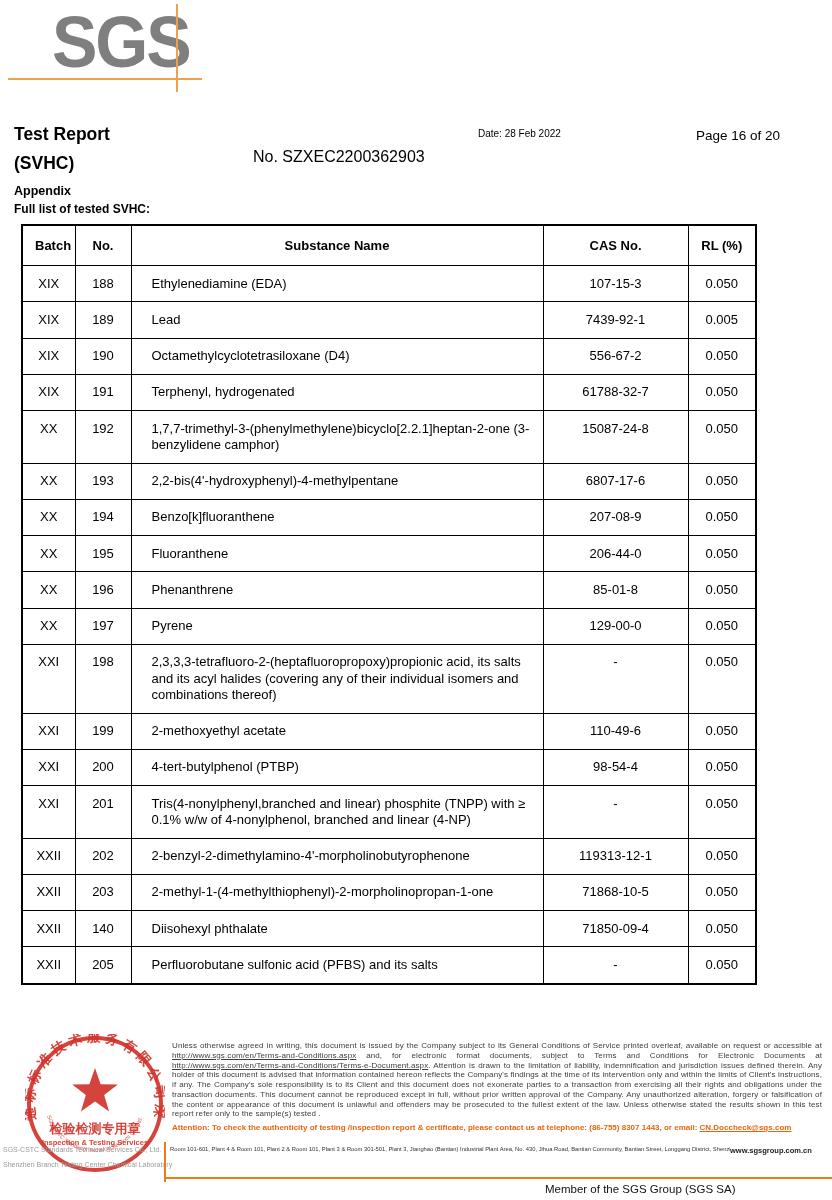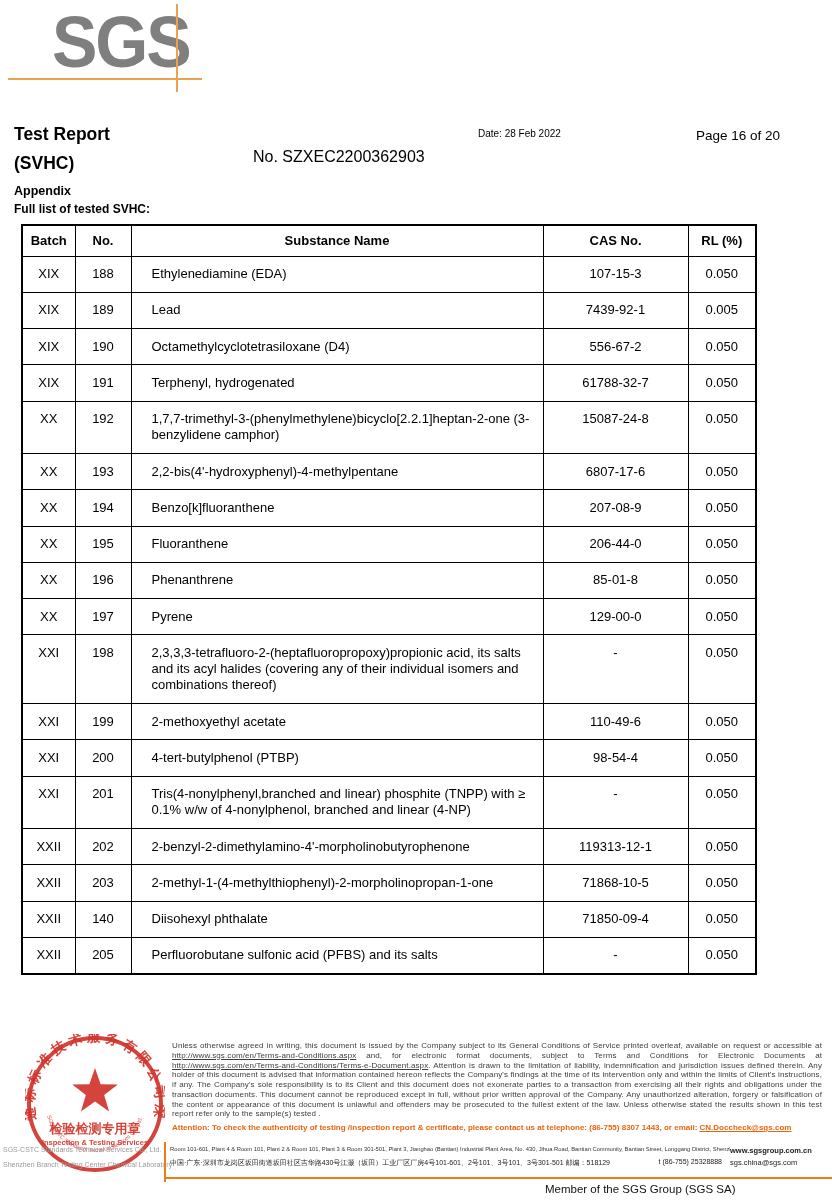--- a/index.html
+++ b/index.html
@@ -21,21 +21,21 @@
   .meta-no   { position:absolute; left:253px; top:128px; font-size:16px;margin-top:20px; }
   .meta-date { position:absolute; left:478px; top:128px; font-size:10px; }
   .meta-page { position:absolute; left:648px; top:128px; font-size:13.5px;margin-left:48px; }
   .appendix-label { position:absolute; left:14px; top:184px; font-size:12.5px; font-weight:bold; }
   .fulllist-label { position:absolute; left:14px; top:202px; font-size:12px; font-weight:bold; }
 
   
   table.svhc { position:absolute; left:21px; top:224px; width:734px; border-collapse:collapse;
     font-size:13px; border:2.5px solid #000; table-layout:fixed; }
   table.svhc th { border:1.5px solid #000; font-weight:bold; height:31px; 
-    font-size:13px; padding:2px; }
+    font-size:13px; padding:12px; }
   table.svhc td { border:1.5px solid #000; padding:9.5px 3px; vertical-align:top;
     text-align:center; line-height:1.25; }
   table.svhc td.col-substance { text-align:left; padding-left:20px; padding-right:8px; }
 
   
   .stamp-svg { position:absolute; left:25px; top:1034px; }
   .company-lines { position:absolute; left:3px; top:1142px; width:175px; font-size:7px;
     color:#9a9a9a; line-height:15px; white-space:nowrap; }
   .v-divider { position:absolute; left:164px; top:1142px; width:2px; height:40px; background:#ED7C14; }
   .disclaimer { position:absolute; left:172px; top:1041px; width:650px; font-size:8px;
@@ -245,23 +245,18 @@
 
   <div class="disclaimer"><span>Unless otherwise agreed in writing, this document is issued by the Company subject to its General Conditions of Service printed overleaf, available on request or accessible at </span><span class="u">http://www.sgs.com/en/Terms-and-Conditions.aspx</span><span> and, for electronic format documents, subject to Terms and Conditions for Electronic Documents at </span><span class="u">http://www.sgs.com/en/Terms-and-Conditions/Terms-e-Document.aspx</span><span>. Attention is drawn to the limitation of liability, indemnification and jurisdiction issues defined therein. Any holder of this document is advised that information contained hereon reflects the Company's findings at the time of its intervention only and within the limits of Client's instructions, if any. The Company's sole responsibility is to its Client and this document does not exonerate parties to a transaction from exercising all their rights and obligations under the transaction documents. This document cannot be reproduced except in full, without prior written approval of the Company. Any unauthorized alteration, forgery or falsification of the content or appearance of this document is unlawful and offenders may be prosecuted to the fullest extent of the law. Unless otherwise stated the results shown in this test report refer only to the sample(s) tested .</span></div>
 
   <div class="attention"><span>Attention: To check the authenticity of testing /inspection report &amp; certificate, please contact us at telephone: (86-755) 8307 1443, or email: </span><span class="u">CN.Doccheck@sgs.com</span></div>
 
   <div class="addresses">
     <div class="addr-row">
       <div class="addr-en">Room 101-601, Plant 4 &amp; Room 101, Plant 2 &amp; Room 101, Plant 3 &amp; Room 301-501, Plant 3, Jianghao (Bantian) Industrial Plant Area, No. 430, Jihua Road, Bantian Community, Bantian Street, Longgang District, Shenzhen, Guangdong, China 518129</div>
       <div class="addr-web">www.sgsgroup.com.cn</div>
     </div>
-    <div class="addr-row">
-      <div class="addr-cn">中国·广东·深圳市龙岗区坂田街道坂田社区吉华路430号江灏（坂田）工业厂区厂房4号101-601、2号101、3号101、3号301-501  邮编：518129</div>
-      <div class="addr-phone">t (86-755) 25328888</div>
-      <div class="addr-email">sgs.china@sgs.com</div>
-    </div>
   </div>
 
   <div class="h-line2"></div>
   <div class="member-line">Member of the SGS Group (SGS SA)</div>
 
 </div>
 
 </body></html>

